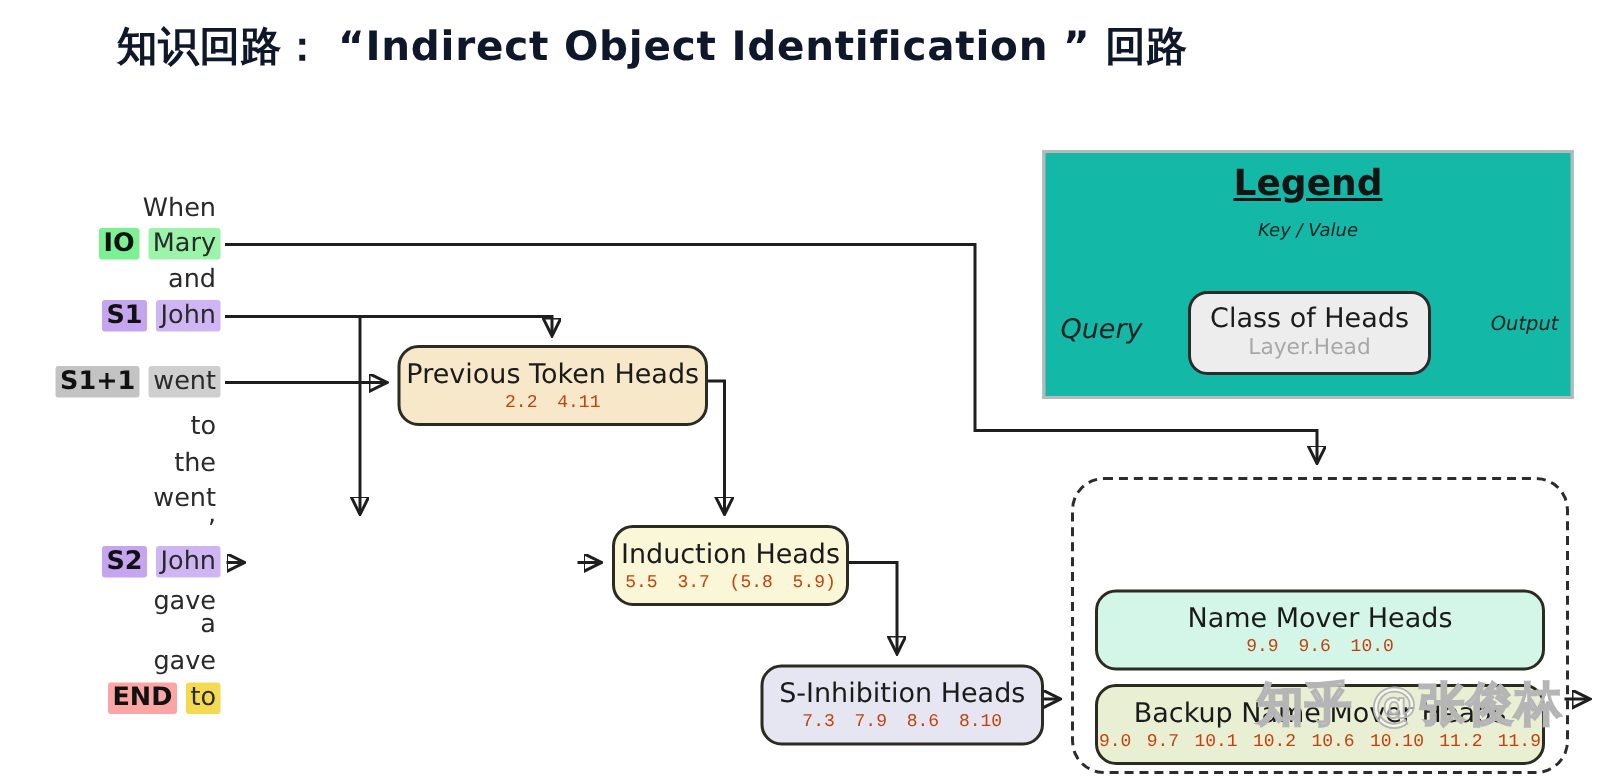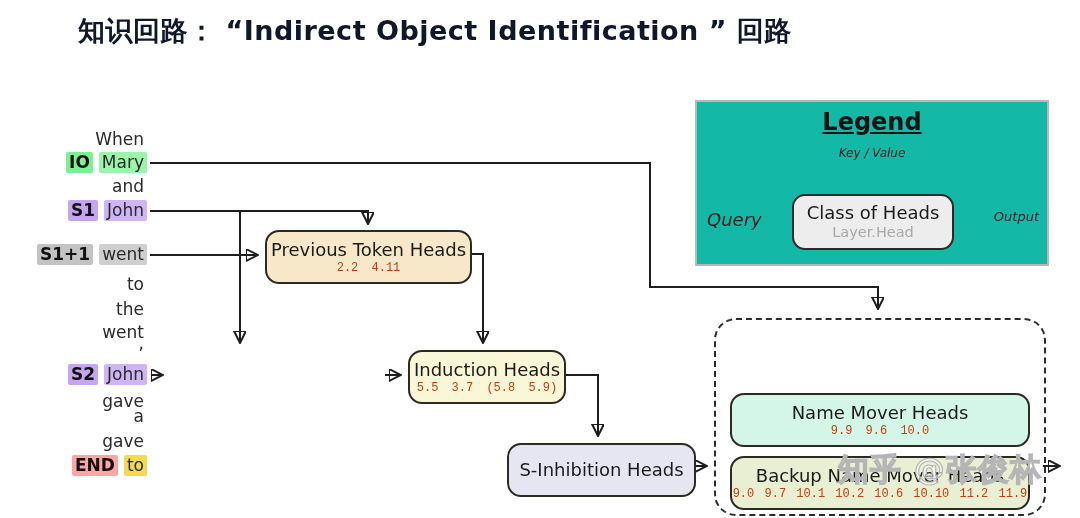--- a/index.html
+++ b/index.html
@@ -129,20 +129,21 @@
   <div id="box-prev" class="box">
     <div class="bt">Previous Token Heads</div>
     <div class="bn">2.2 4.11</div>
   </div>
   <div id="box-ind" class="box">
     <div class="bt">Induction Heads</div>
     <div class="bn">5.5 3.7 (5.8 5.9)</div>
   </div>
   <div id="box-sinh" class="box">
     <div class="bt">S-Inhibition Heads</div>
+    <div class="bn">7.3 7.9 8.6 8.10</div>
   </div>
 
   <div id="dashed-group"></div>
   <div id="box-nm" class="box">
     <div class="bt">Name Mover Heads</div>
     <div class="bn">9.9 9.6 10.0</div>
   </div>
   <div id="box-bnm" class="box">
     <div class="bt">Backup Name Mover Heads</div>
     <div class="bn">9.0 9.7 10.1 10.2 10.6 10.10 11.2 11.9</div>

